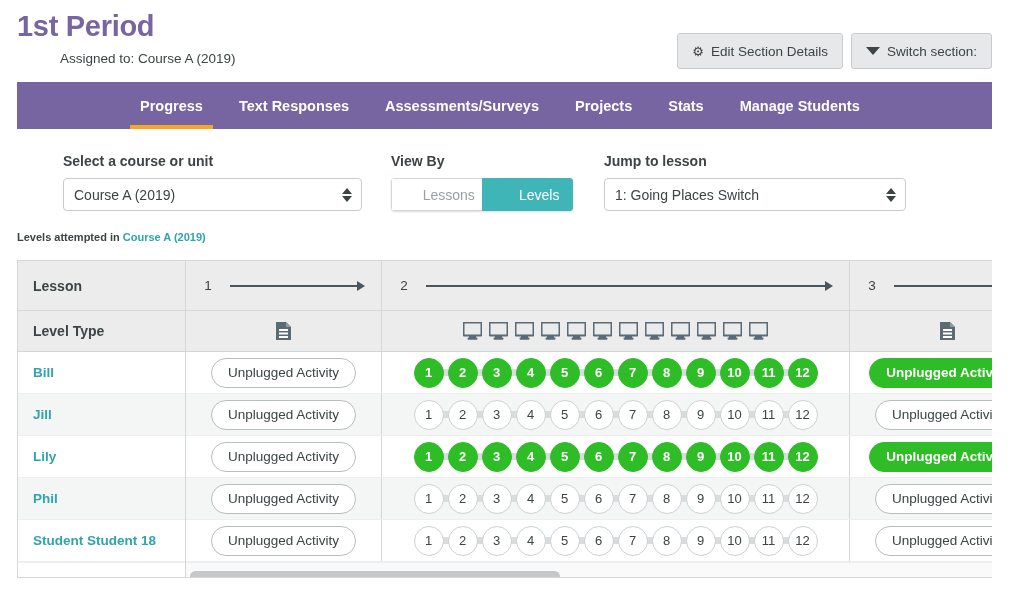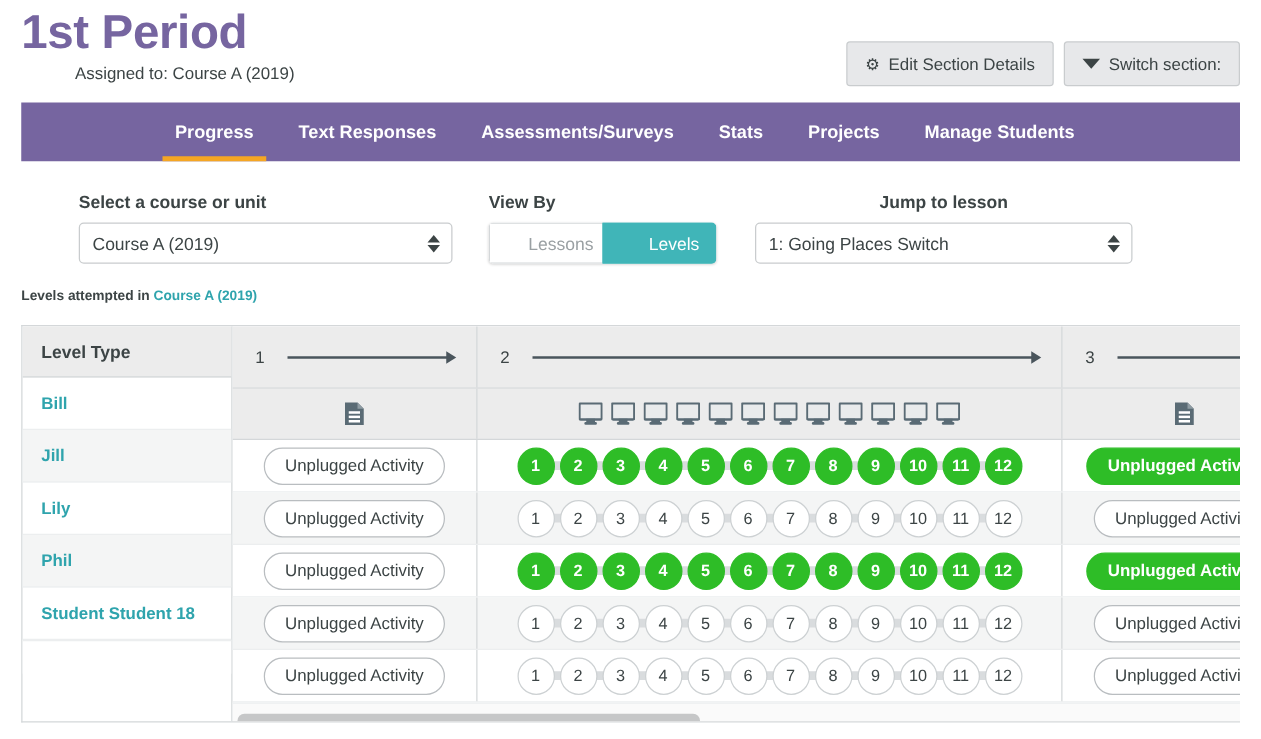--- a/index.html
+++ b/index.html
@@ -9,21 +9,21 @@
     font-family: "Liberation Sans", sans-serif;
     overflow: hidden;
   }
   body { position: relative; }
 
   
   .page-header {
     position: absolute; left: 17px; top: 6px; width: 975px; height: 72px;
   }
   .page-title {
-    font-size: 38px; font-weight: bold; color: #7665a0;
+    font-size: 29px; font-weight: bold; color: #7665a0;
     letter-spacing: -0.3px; line-height: 40px;
   }
   .assigned-to {
     font-size: 13.5px; color: #3c4445; margin-top: 4px; line-height: 18px; margin-left: 43px;
   }
   .header-buttons {
     position: absolute; right: 0; top: 27px; display: flex; gap: 8px;
   }
   .hdr-btn {
     background: #e7e8ea; border: 1px solid #c9ccce; border-radius: 3px;
@@ -54,21 +54,21 @@
   }
 
   
   .filters { position: absolute; left: 17px; top: 152px; width: 975px; height: 62px; }
   .filter-label {
     font-size: 14px; font-weight: bold; color: #3c4445; line-height: 18px;
   }
   .fgroup { position: absolute; top: 0; margin-left: 46px; }
   .fgroup-course { left: 0; width: 299px; }
   .fgroup-viewby { left: 328px; width: 182px; }
-  .fgroup-jump { left: 541px; width: 302px; text-align: center; }
+  .fgroup-jump { left: 541px; width: 302px; }
 
   .select-box {
     position: relative; margin-top: 8px; height: 33px;
     border: 1px solid #c9ccce; border-radius: 4px; background: #fff;
     display: flex; align-items: center; padding: 0 26px 0 10px;
     font-size: 14px; color: #3c4445; cursor: pointer;
     overflow: hidden; white-space: nowrap;
   }
   .spinner {
     position: absolute; right: 9px; top: 50%; transform: translateY(-50%);
@@ -220,24 +220,24 @@
   <div class="nav-item active">
     <span>Progress</span>
   </div>
   <div class="nav-item">
     <span>Text Responses</span>
   </div>
   <div class="nav-item">
     <span>Assessments/Surveys</span>
   </div>
   <div class="nav-item">
+    <span>Projects</span>
+  </div>
+  <div class="nav-item">
     <span>Stats</span>
-  </div>
-  <div class="nav-item">
-    <span>Projects</span>
   </div>
   <div class="nav-item">
     <span>Manage Students</span>
   </div>
 </div>
 
 <div class="filters">
 
   <div class="fgroup fgroup-course">
     <div class="filter-label">Select a course or unit</div>
@@ -271,20 +271,21 @@
 </div>
 
 <div class="table-title">
   <span>Levels attempted in </span><span class="hl">Course A (2019)</span>
 </div>
 
 <div class="table-wrap">
   <div class="tbl">
 
     <div class="fixed-col">
+      <div class="cellhead r-lesson">Lesson</div>
       <div class="cellhead r-type">Level Type</div>
       <div class="stu-cell r-student">Bill</div>
       <div class="stu-cell r-student alt">Jill</div>
       <div class="stu-cell r-student">Lily</div>
       <div class="stu-cell r-student alt">Phil</div>
       <div class="stu-cell r-student">Student Student 18</div>
       <div class="r-scroll"></div>
     </div>
 
     <div class="scroll-col">

